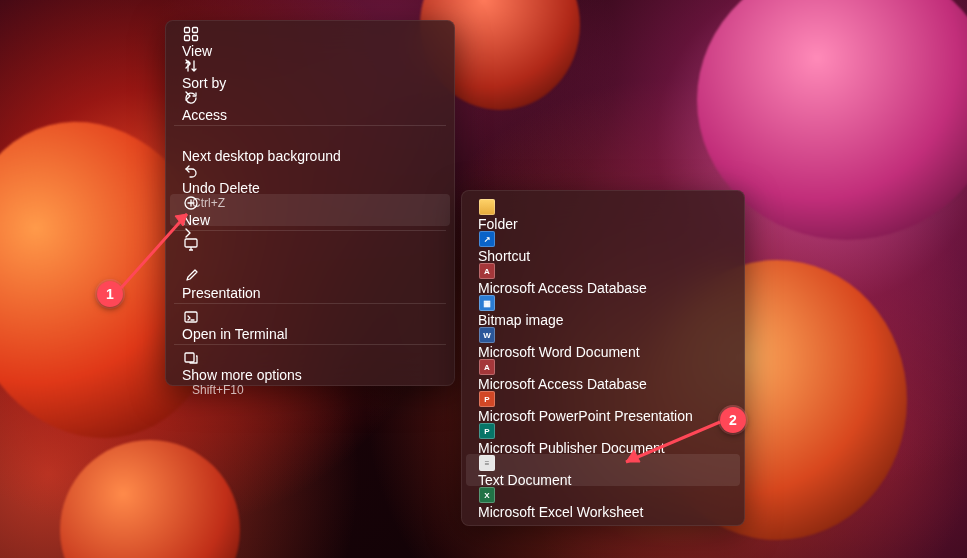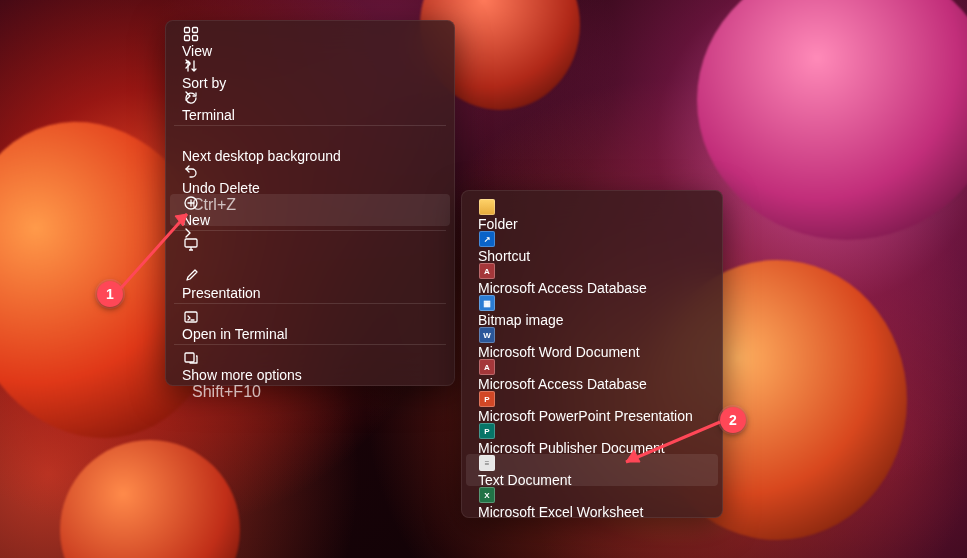--- a/index.html
+++ b/index.html
@@ -34,21 +34,21 @@
     .context-menu {
       position: absolute;
       background: rgba(58, 28, 30, 0.82);
       backdrop-filter: blur(20px);
       border-radius: 8px;
       box-shadow: 0 8px 32px rgba(0,0,0,0.5), inset 0 0 0 1px rgba(255,255,255,0.08);
       padding: 5px;
       color: #fff;
     }
     .menu-main { left: 165px; top: 20px; width: 290px; }
-    .menu-sub  { left: 461px; top: 190px; width: 262px; padding-top:8px; padding-bottom:0;}
+    .menu-sub  { left: 461px; top: 190px; width: 284px; padding-top:8px; padding-bottom:8px;}
 
     .menu-item {
       display: flex;
       align-items: flex-start;
       height: 32px;
       padding: 0 12px;
       border-radius: 4px;
       cursor: default;
       position: relative;
       flex-direction: column;
@@ -56,21 +56,21 @@
     .menu-item.hover { background: rgba(255,255,255,0.09); }
     .menu-item .ico {
       width: 18px; height: 18px;
       margin-right: 14px;
       display: inline-flex;
       align-items: center;
       justify-content: center;
       flex-shrink: 0;
     }
     .menu-item .label { flex: 1; white-space: nowrap; }
-    .menu-item .accel { font-size: 16px; color: rgba(255,255,255,0.7); margin-left: 10px; }
+    .menu-item .accel { font-size: 12px; color: rgba(255,255,255,0.7); margin-left: 10px; }
     .menu-item .chev {
       width: 12px; height: 12px;
       display:inline-flex; align-items:center; justify-content:center;
       color: rgba(255,255,255,0.85);
     }
     .menu-sep { height:1px; background: rgba(255,255,255,0.12); margin: 4px 4px; }
     .menu-item.noicon .ico { visibility:hidden; }
 
     .sub-item .ico { width:18px; height:18px; margin-right:14px; }
     .file-ico {
@@ -151,21 +151,21 @@
     </span>
   </div>
 
   <div class="menu-item">
     <span class="ico">
       <svg width="16" height="16" viewBox="0 0 16 16" fill="none" stroke="#fff" stroke-width="1.3" stroke-linecap="round" stroke-linejoin="round">
           <path d="M13 8a5 5 0 1 1-1.7-3.7"></path>
           <path d="M13 3v3h-3"></path>
         </svg>
     </span>
-    <span class="label">Terminal</span>
+    <span class="label">Access</span>
   </div>
 
   <div class="menu-sep"></div>
 
   <div class="menu-item noicon">
     <span class="ico"></span>
     <span class="label">Next desktop background</span>
   </div>
 
   <div class="menu-item">

